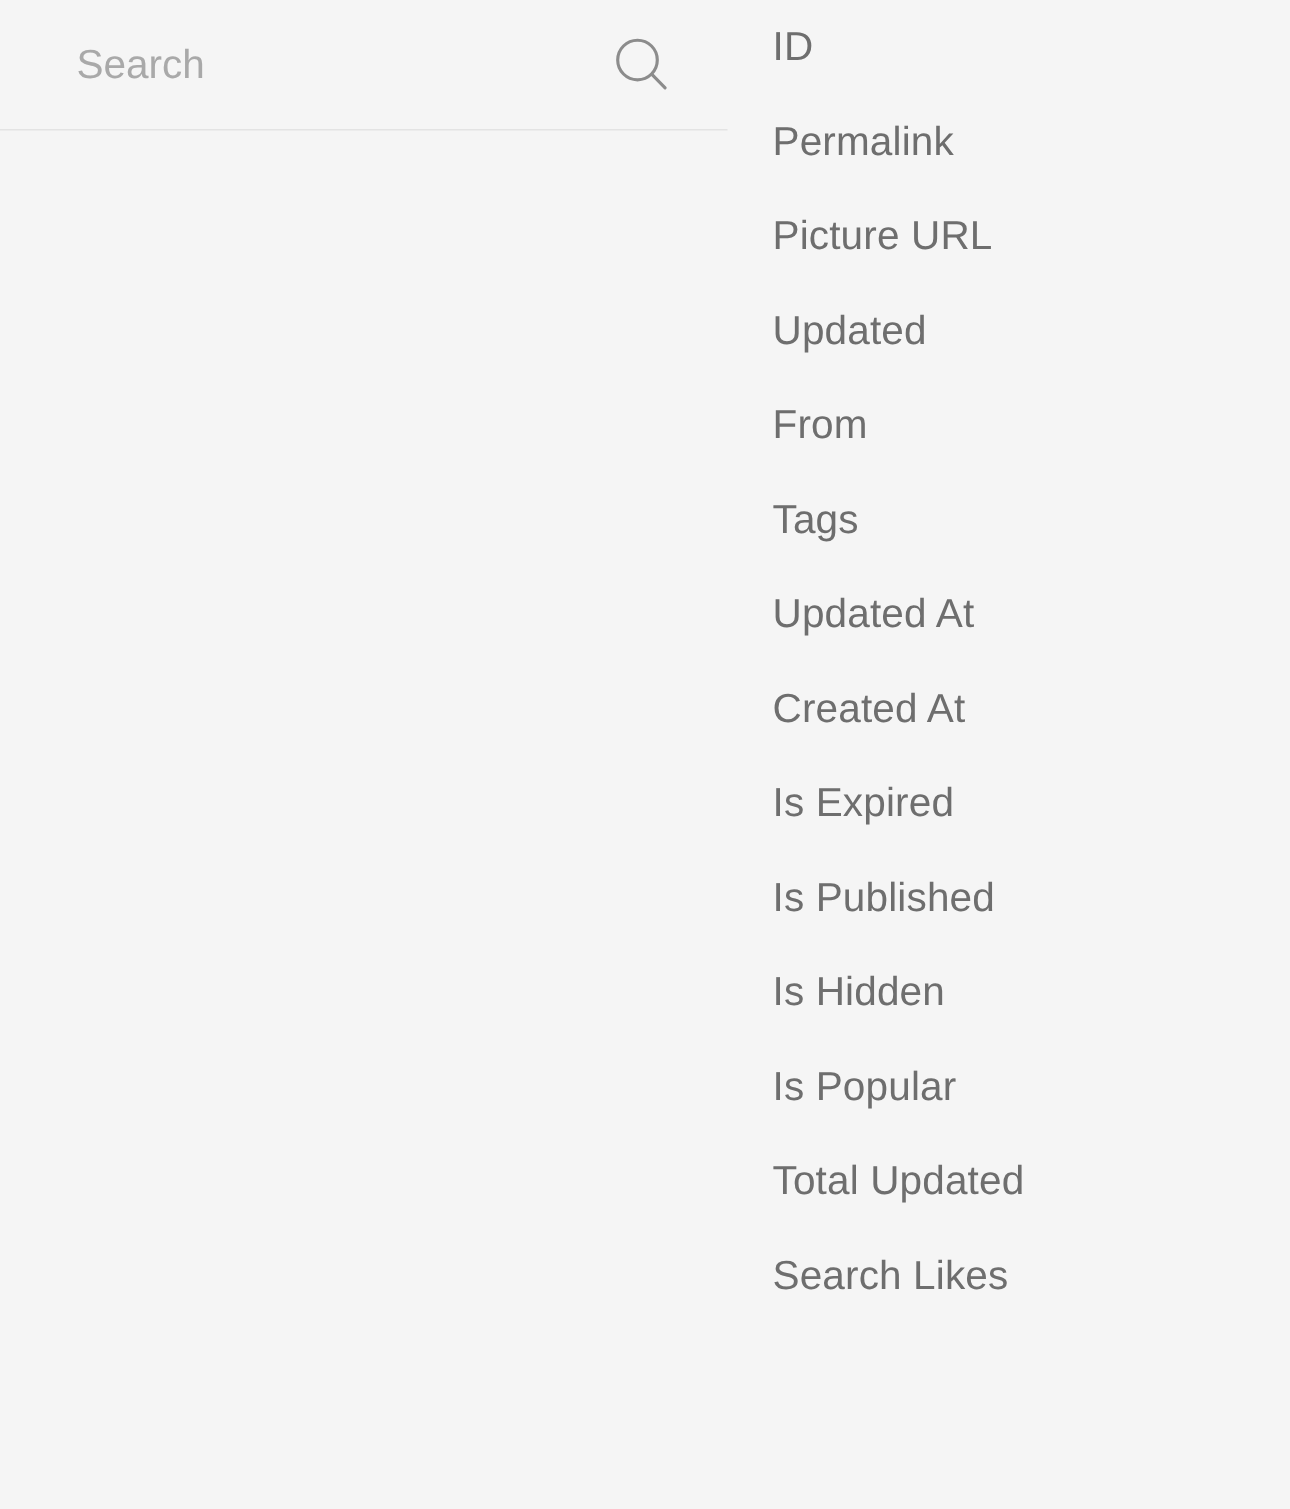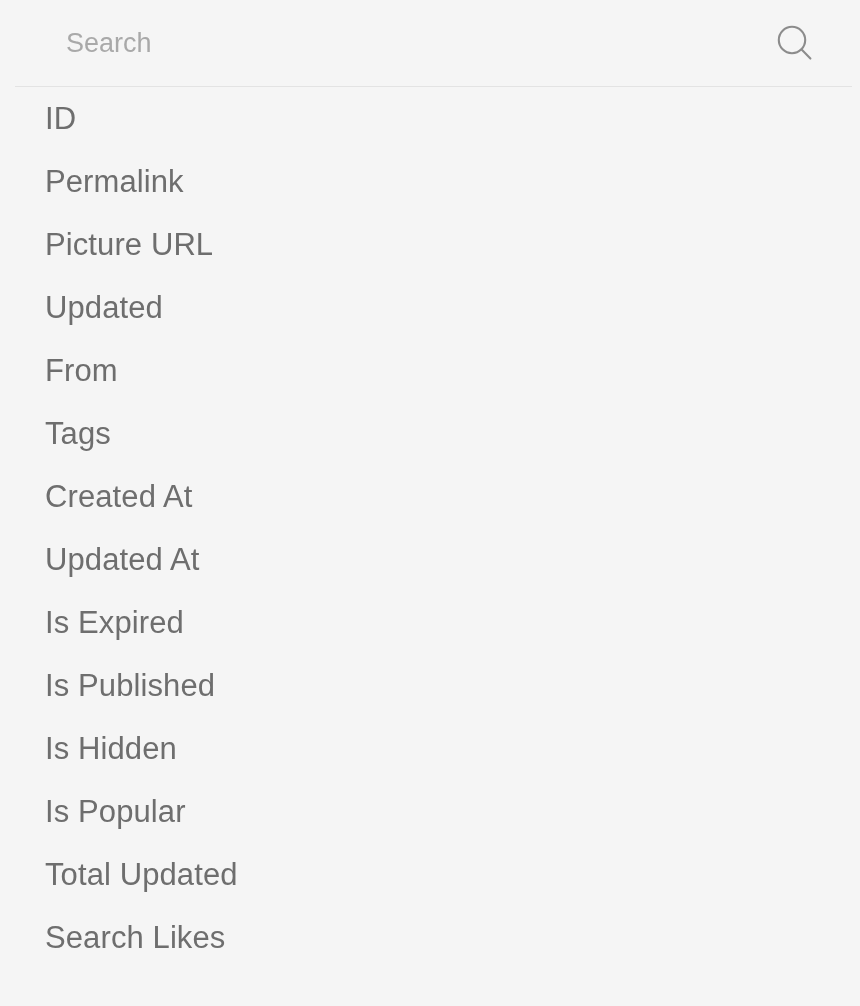--- a/index.html
+++ b/index.html
@@ -16,22 +16,21 @@
     -webkit-font-smoothing: antialiased;
   }
 
   #app {
     position: relative;
     width: 852px;
     height: 1006px;
     background: #f5f5f5;
     box-sizing: border-box;
     display: flex;
-    flex-direction: column;
-    padding-left: 15px;
+    flex-direction: row;
   }
 
   
   .search-bar {
     position: relative;
     height: 87px;
     min-height: 87px;
     box-sizing: border-box;
     border-bottom: 1px solid #e3e3e3;
     background: #f5f5f5;
@@ -90,21 +89,21 @@
     height: 63px;
     display: flex;
     align-items: center;
     padding: 0 30px;
     box-sizing: border-box;
     cursor: pointer;
   }
 
   .field-item-label {
     font-family: "Liberation Sans", sans-serif;
-    font-size: 31px;
+    font-size: 27px;
     font-weight: 400;
     color: #6e6e6e;
     line-height: 1;
     letter-spacing: 0.1px;
     white-space: nowrap;
   }
 </style>
 </head>
 <body>
 
@@ -135,24 +134,24 @@
       <li class="field-item">
         <span class="field-item-label">Updated</span>
       </li>
       <li class="field-item">
         <span class="field-item-label">From</span>
       </li>
       <li class="field-item">
         <span class="field-item-label">Tags</span>
       </li>
       <li class="field-item">
-        <span class="field-item-label">Created At</span>
+        <span class="field-item-label">Updated At</span>
       </li>
       <li class="field-item">
-        <span class="field-item-label">Updated At</span>
+        <span class="field-item-label">Created At</span>
       </li>
       <li class="field-item">
         <span class="field-item-label">Is Expired</span>
       </li>
       <li class="field-item">
         <span class="field-item-label">Is Published</span>
       </li>
       <li class="field-item">
         <span class="field-item-label">Is Hidden</span>
       </li>

